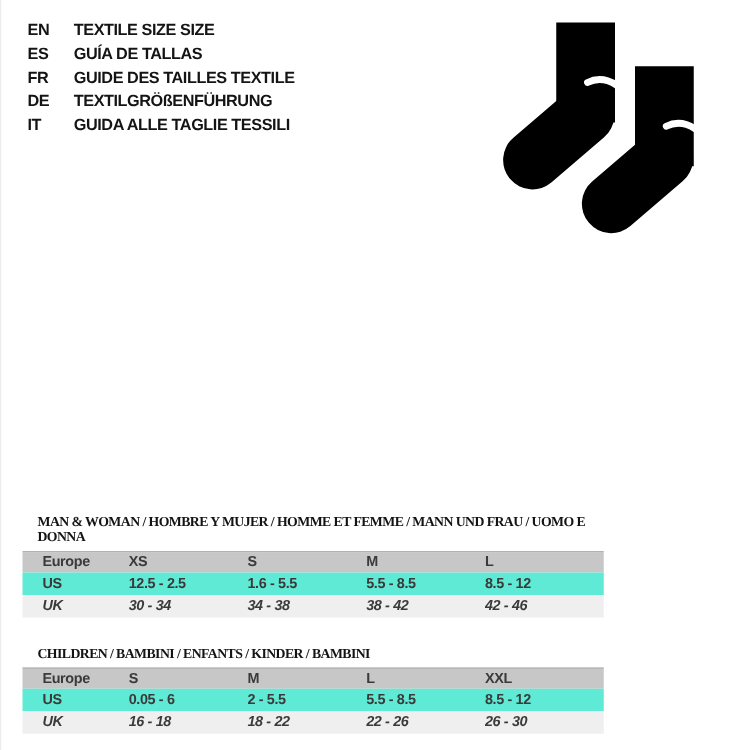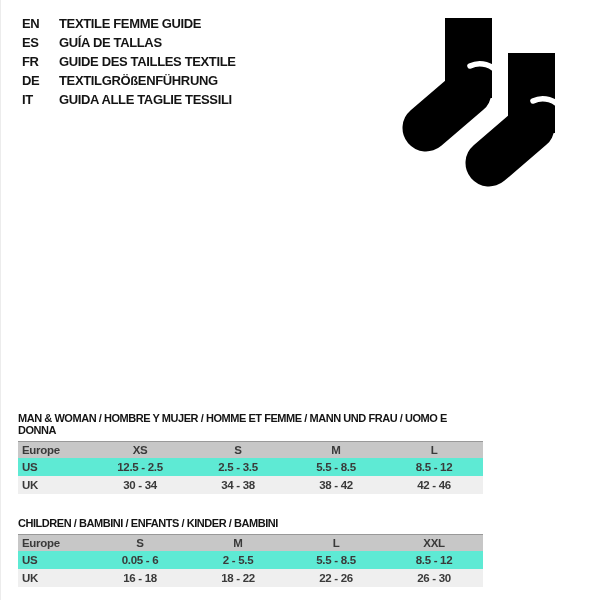--- a/index.html
+++ b/index.html
@@ -17,42 +17,42 @@
   .category-line{position:absolute;left:22px;top:109px;height:16px;
     font-size:13.2px;font-weight:700;letter-spacing:-0.35px;color:var(--text-strong,#141414);}
 
   
   .socks-svg{position:absolute;left:400px;top:10px;}
 
   
   .size-section{position:absolute;left:18px;width:465px;}
   .section-adult{top:412px;}
   .section-children{top:517px;}
-  .table-title{margin:0 0 5px 0;line-height:12px;font-size:11px;font-weight:700;
-    letter-spacing:-0.45px;color:var(--text-strong,#141414);}
+  .table-title{margin:0 0 5px 12px;line-height:12px;font-size:11px;font-weight:700;
+    letter-spacing:-0.45px;color:var(--text-strong,#141414);font-family:Liberation Serif, serif;}
   .size-table{border-top:1px solid var(--table-border-top,#999999);width:465px;}
   .t-row{display:flex;width:100%;}
   .t-head{background:var(--table-header-bg,#c7c7c7);height:16px;line-height:16px;}
   .t-data{height:18px;line-height:18px;background:#5eead4;}
-  .t-data.alt{background:var(--row-alt-bg,#efefef);}
-  .c-label{width:69px;padding-left:4px;text-align:left;}
-  .c-val{flex:1;text-align:center;}
+  .t-data.alt{background:var(--row-alt-bg,#efefef);font-style:italic;}
+  .c-label{width:69px;padding-left:16px;text-align:left;}
+  .c-val{flex:1;}
   .t-row span{font-size:11.5px;font-weight:700;letter-spacing:-0.3px;color:var(--text-table,#3a3a3a);
     white-space:nowrap;overflow:hidden;}
 </style>
 </head>
 <body>
 
 <div class="page">
   <div class="edge-line"></div>
 
   <div class="lang-block">
     <div class="lang-row">
       <span class="lang-code">EN</span>
-      <span class="lang-label">TEXTILE FEMME GUIDE</span>
+      <span class="lang-label">TEXTILE SIZE SIZE</span>
     </div>
     <div class="lang-row">
       <span class="lang-code">ES</span>
       <span class="lang-label">GUÍA DE TALLAS</span>
     </div>
     <div class="lang-row">
       <span class="lang-code">FR</span>
       <span class="lang-label">GUIDE DES TAILLES TEXTILE</span>
     </div>
     <div class="lang-row">
@@ -87,21 +87,21 @@
       <div class="t-row t-head">
         <span class="c-label">Europe</span>
         <span class="c-val">XS</span>
         <span class="c-val">S</span>
         <span class="c-val">M</span>
         <span class="c-val">L</span>
       </div>
       <div class="t-row t-data">
         <span class="c-label">US</span>
         <span class="c-val">12.5 - 2.5</span>
-        <span class="c-val">2.5 - 3.5</span>
+        <span class="c-val">1.6 - 5.5</span>
         <span class="c-val">5.5 - 8.5</span>
         <span class="c-val">8.5 - 12</span>
       </div>
       <div class="t-row t-data alt">
         <span class="c-label">UK</span>
         <span class="c-val">30 - 34</span>
         <span class="c-val">34 - 38</span>
         <span class="c-val">38 - 42</span>
         <span class="c-val">42 - 46</span>
       </div>

